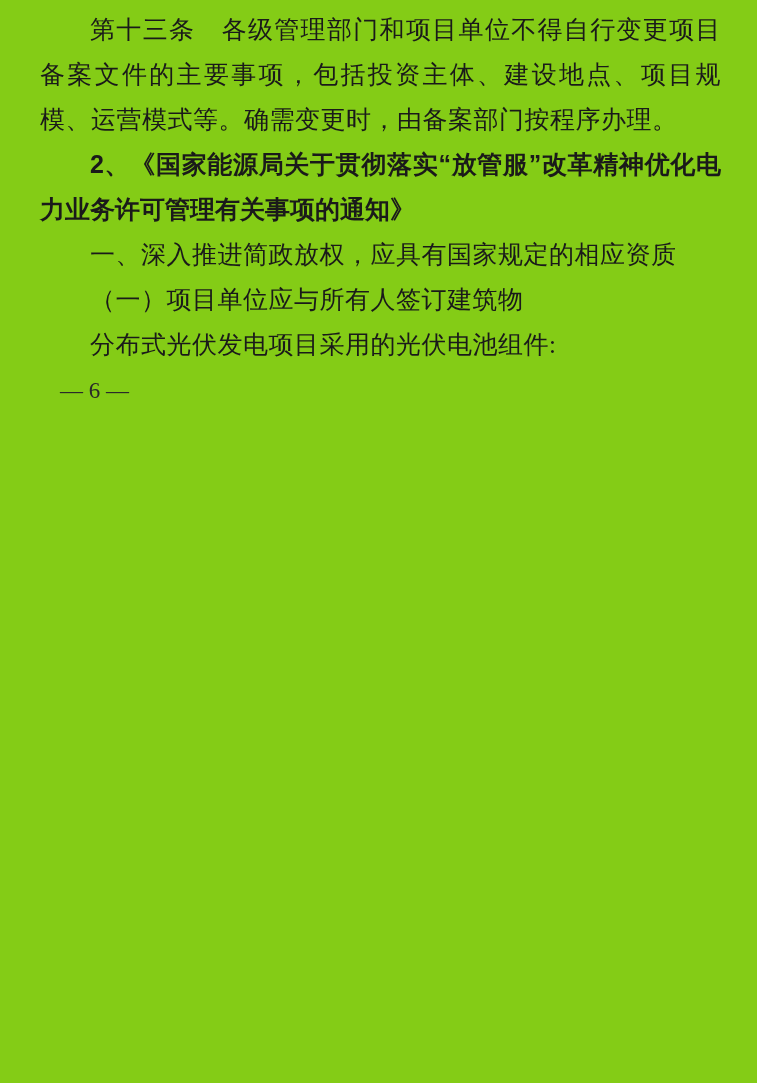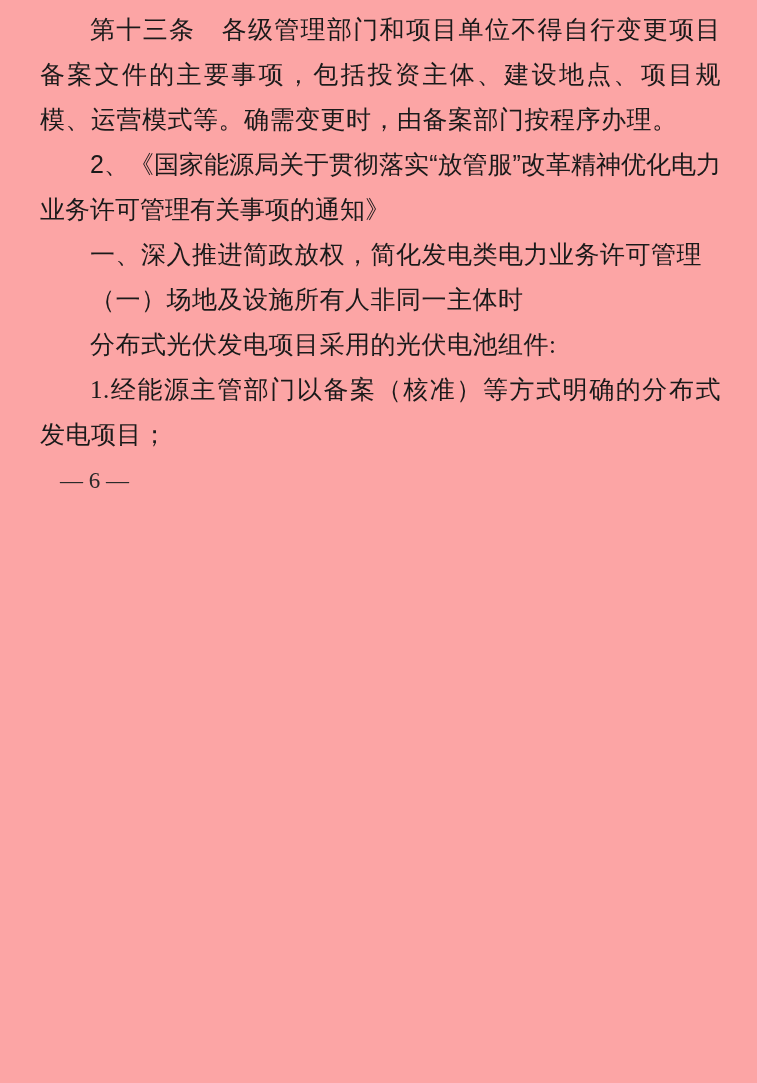--- a/index.html
+++ b/index.html
@@ -3,51 +3,50 @@
 <meta charset="utf-8">
 <style>
   * { margin: 0; padding: 0; box-sizing: border-box; }
   html, body { background: #e9e9e9; }
   body { font-family: "Liberation Serif", serif; }
   .page {
     position: relative;
     width: 757px;
     height: 1083px;
     margin: 0 auto;
-    background: #fca5a5;
+    background: #84cc16;
     color: #1a1a1a;
     padding: 7px 36px 0 40px;
     overflow: hidden;
   }
   .para {
     font-size: 25px;
     line-height: 45px;
     text-align: justify;
     text-indent: 2em;
     letter-spacing: 0.5px;
     font-family: "Liberation Serif", serif;
   }
   .para.heading {
-    font-weight: 400;
+    font-weight: 700;
     font-family: "Liberation Sans", sans-serif;
     letter-spacing: 0;
   }
   .footer {
     margin-top: 8px;
     padding-left: 20px;
     font-size: 23px;
     line-height: 32px;
     color: #2a2a2a;
     font-family: "Liberation Serif", serif;
   }
 </style>
 </head>
 <body>
 
 <div class="page">
   <p class="para">第十三条　各级管理部门和项目单位不得自行变更项目备案文件的主要事项，包括投资主体、建设地点、项目规模、运营模式等。确需变更时，由备案部门按程序办理。</p>
   <p class="para heading">2、《国家能源局关于贯彻落实“放管服”改革精神优化电力业务许可管理有关事项的通知》</p>
-  <p class="para">一、深入推进简政放权，简化发电类电力业务许可管理</p>
-  <p class="para">（一）场地及设施所有人非同一主体时</p>
+  <p class="para">一、深入推进简政放权，应具有国家规定的相应资质</p>
+  <p class="para">（一）项目单位应与所有人签订建筑物</p>
   <p class="para">分布式光伏发电项目采用的光伏电池组件:</p>
-  <p class="para">1.经能源主管部门以备案（核准）等方式明确的分布式发电项目；</p>
   <div class="footer">— 6 —</div>
 </div>
 
 </body></html>

